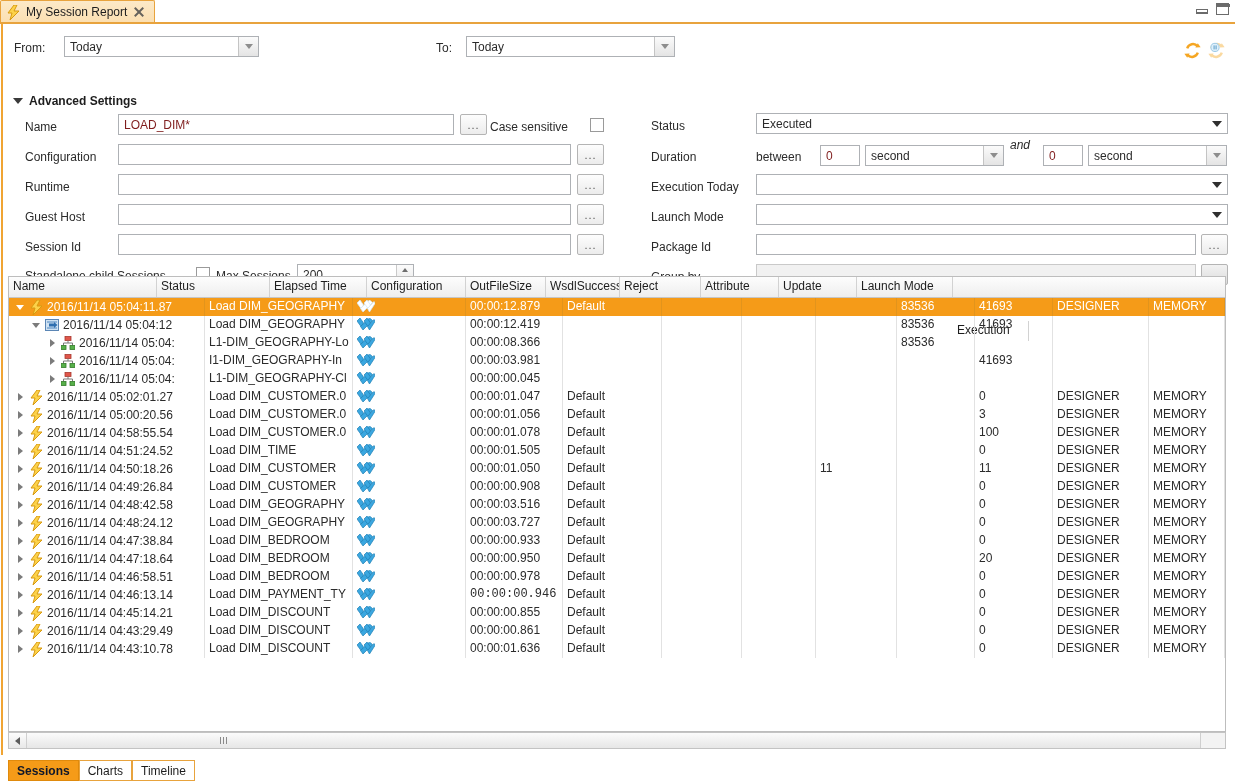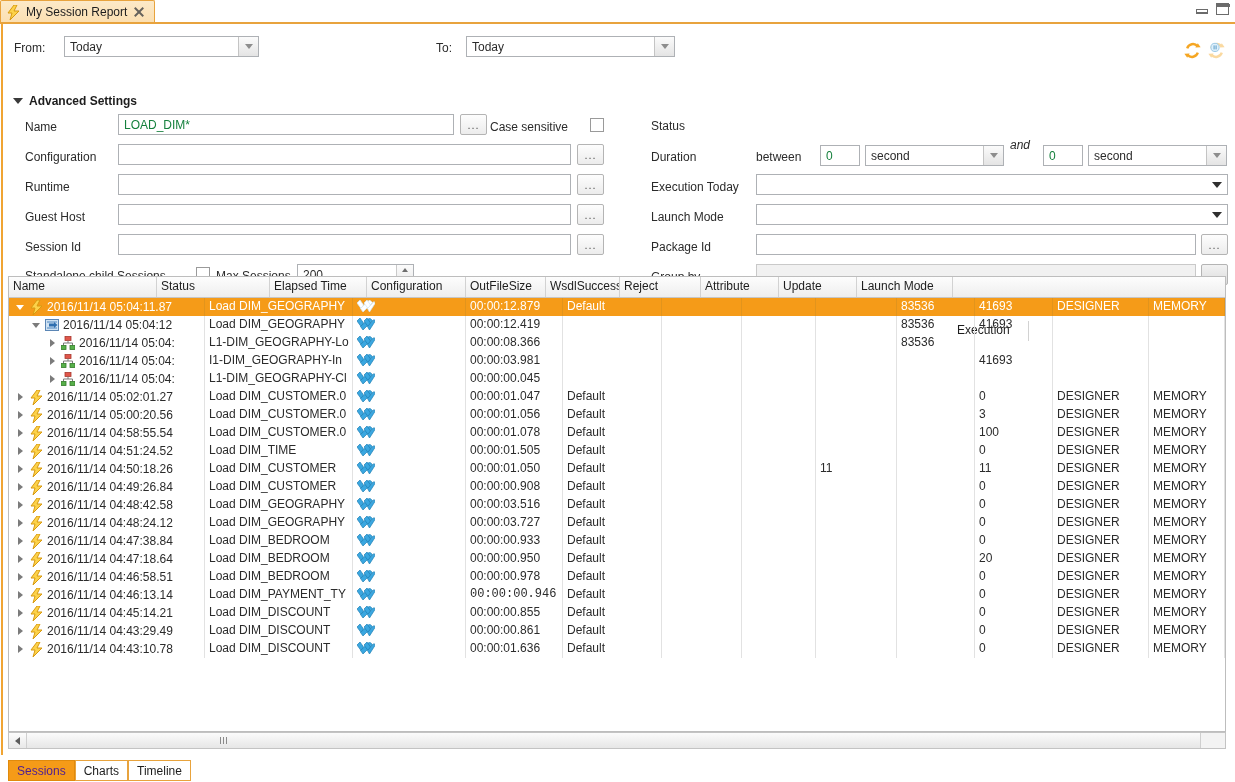--- a/index.html
+++ b/index.html
@@ -85,21 +85,21 @@
 
   
   .adv-head{position:absolute;left:10px;top:70px;display:flex;align-items:center;gap:6px;}
   .tw{width:0;height:0;border-left:5px solid transparent;border-right:5px solid transparent;border-top:6px solid #3a3a3a;}
   .adv-title{font-size:12px;font-weight:bold;color:#1d1d1d;}
 
   .fld-label{position:absolute;font-size:12px;color:#2b2b2b;}
   .txtinput{
     position:absolute;height:21px;box-sizing:border-box;
     border:1px solid #aeb1b5;background:#ffffff;
-    font-size:12px;color:#15803d;
+    font-size:12px;color:#7f1d1d;
     display:flex;align-items:center;padding-left:5px;
     white-space:nowrap;overflow:hidden;
   }
   .txtinput.disabled{background:#f1f1f1;border-color:#c9c9c9;}
   .dotbtn{
     position:absolute;width:27px;height:21px;box-sizing:border-box;
     background:linear-gradient(to bottom,#fdfdfd 0%,#ececec 100%);
     border:1px solid #b4b4b4;border-radius:2px;
     display:flex;align-items:center;justify-content:center;
     font-size:11px;color:#555;letter-spacing:1px;line-height:8px;
@@ -188,21 +188,21 @@
 
   
   .bottabs{position:absolute;left:8px;top:760px;display:flex;height:21px;}
   .btab{
     height:21px;box-sizing:border-box;
     border:1px solid #e8a33d;
     background:#ffffff;color:#1d1d1d;
     font-size:12px;display:flex;align-items:center;justify-content:center;
     padding:0 8px;
   }
-  .btab.active{background:#f59b18;color:#4c1d95;border-color:#e08a0c;}
+  .btab.active{background:#f59b18;color:#0f172a;border-color:#e08a0c;font-weight:bold;}
 </style>
 </head>
 <body>
 
 <div class="app">
 
   <div class="titlebar">
     <div class="tabstrip">
       <div class="view-tab" id="view-tab" style="width: 155px;">
         <span class="bolt">
@@ -310,20 +310,26 @@
         <div>
             <i class="upc"></i>
           </div>
         <div>
             <i class="dnc"></i>
           </div>
       </span>
     </div>
 
     <span class="fld-label" style="left:648px;top:95px;">Status</span>
+    <div class="cmb2" style="left:753px;top:89px;width:472px;">
+      <span class="ctext">Executed</span>
+      <span class="arrow">
+          <i class="solidcaret"></i>
+        </span>
+    </div>
 
     <span class="fld-label" style="left:648px;top:126px;">Duration</span>
     <span class="fld-label" style="left:753px;top:126px;">between</span>
     <div class="txtinput" style="left:817px;top:121px;width:40px;">
       <span>0</span>
     </div>
     <div class="combo" style="left:862px;top:121px;width:139px;">
       <span class="ctext">second</span>
       <span class="cbtn">
           <i class="caret lite"></i>

